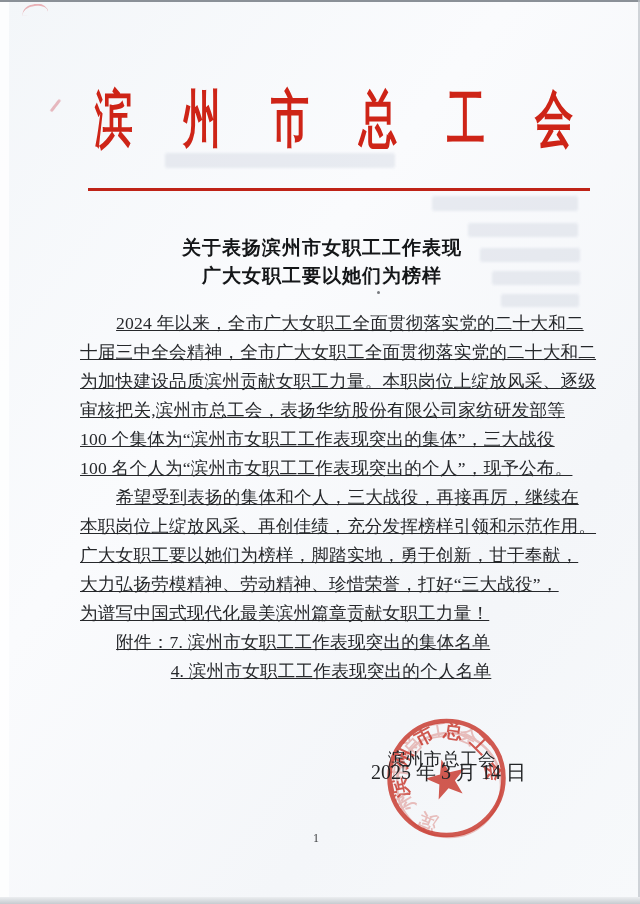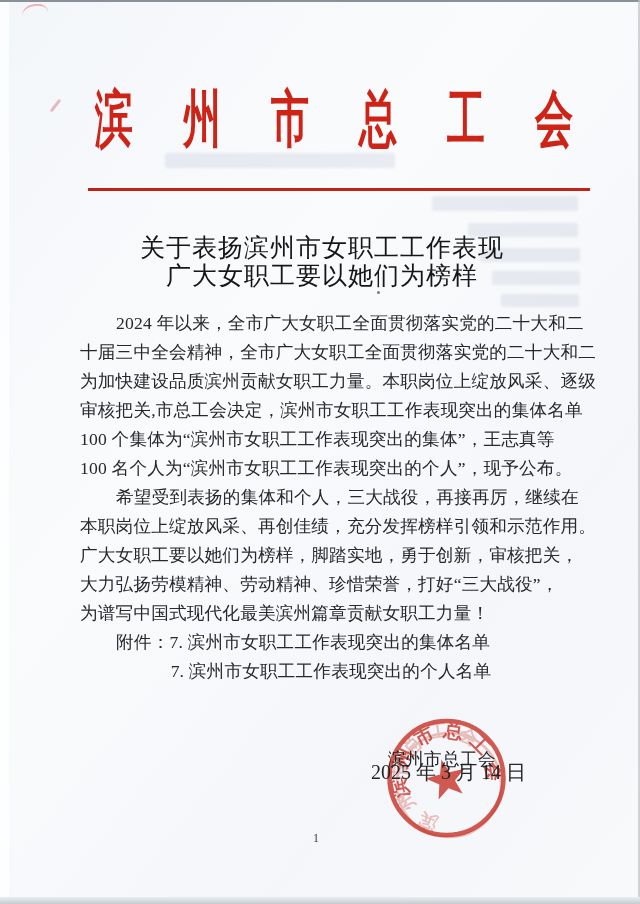--- a/index.html
+++ b/index.html
@@ -17,26 +17,26 @@
   .org-header{
     position:absolute;top:84px;left:86px;width:496px;height:66px;
     display:flex;justify-content:space-between;align-items:flex-end;
     color:#ce2417;font-weight:700;font-size:56px;line-height:1;
   }
   .org-header .ch{display:inline-block;transform:scale(0.68,1.1);transform-origin:center bottom;}
   .red-rule{position:absolute;top:188px;left:88px;width:502px;height:3px;background:#bf2317;}
   
   .doc-title{
     position:absolute;top:234px;left:10px;width:624px;text-align:center;
-    font-size:25px;line-height:27.5px;font-weight:400;color:#141618;letter-spacing:1px;
+    font-size:19px;line-height:27.5px;font-weight:700;color:#141618;letter-spacing:1px;
   }
   
   .body-text{
     position:absolute;top:309px;left:80px;width:500px;
-    font-size:17.6px;line-height:29px;color:#26282b;letter-spacing:.2px;
+    font-size:17.6px;line-height:29px;color:#26282b;letter-spacing:.2px;text-decoration:underline;
   }
   .line{white-space:nowrap;}
   .indent-para{text-indent:2.05em;}
   .indent-attach2{text-indent:5.15em;}
   
   .sig-org{position:absolute;top:747px;left:388px;font-size:17.5px;color:#222426;letter-spacing:.5px;z-index:3;white-space:nowrap;}
   .sig-date{position:absolute;top:759px;left:371px;font-size:20px;color:#222426;z-index:3;white-space:nowrap;text-align:center;}
   .page-num{position:absolute;top:831px;left:313px;font-size:12px;color:#3a3c3e;}
   
   .seal{position:absolute;top:716px;left:384px;z-index:2;}
@@ -86,30 +86,30 @@
   <div class="doc-title">
     <div>关于表扬滨州市女职工工作表现</div>
     <div>广大女职工要以她们为榜样</div>
   </div>
   <div class="title-dot"></div>
 
   <div class="body-text">
     <div class="line indent-para">2024 年以来，全市广大女职工全面贯彻落实党的二十大和二</div>
     <div class="line">十届三中全会精神，全市广大女职工全面贯彻落实党的二十大和二</div>
     <div class="line">为加快建设品质滨州贡献女职工力量。本职岗位上绽放风采、逐级</div>
-    <div class="line">审核把关,市总工会决定，滨州市女职工工作表现突出的集体名单</div>
-    <div class="line">100 个集体为“滨州市女职工工作表现突出的集体”，王志真等</div>
+    <div class="line">审核把关,滨州市总工会，表扬华纺股份有限公司家纺研发部等</div>
+    <div class="line">100 个集体为“滨州市女职工工作表现突出的集体”，三大战役</div>
     <div class="line">100 名个人为“滨州市女职工工作表现突出的个人”，现予公布。</div>
     <div class="line indent-para">希望受到表扬的集体和个人，三大战役，再接再厉，继续在</div>
     <div class="line">本职岗位上绽放风采、再创佳绩，充分发挥榜样引领和示范作用。</div>
-    <div class="line">广大女职工要以她们为榜样，脚踏实地，勇于创新，审核把关，</div>
+    <div class="line">广大女职工要以她们为榜样，脚踏实地，勇于创新，甘于奉献，</div>
     <div class="line">大力弘扬劳模精神、劳动精神、珍惜荣誉，打好“三大战役”，</div>
     <div class="line">为谱写中国式现代化最美滨州篇章贡献女职工力量！</div>
     <div class="line indent-para">附件：7. 滨州市女职工工作表现突出的集体名单</div>
-    <div class="line indent-attach2">7. 滨州市女职工工作表现突出的个人名单</div>
+    <div class="line indent-attach2">4. 滨州市女职工工作表现突出的个人名单</div>
   </div>
 
   <svg class="seal" width="125" height="125" viewBox="0 0 125 125">
     <defs>
       <path id="sealArc" d="M 25.3 79.3 A 41 41 0 1 1 99.7 79.3" fill="none"></path>
     </defs>
 
     <g opacity="0.30">
       <circle cx="65" cy="69" r="52" fill="none" stroke="#c8372c" stroke-width="2.5"></circle>
       <g transform="rotate(-55 62 62)">

